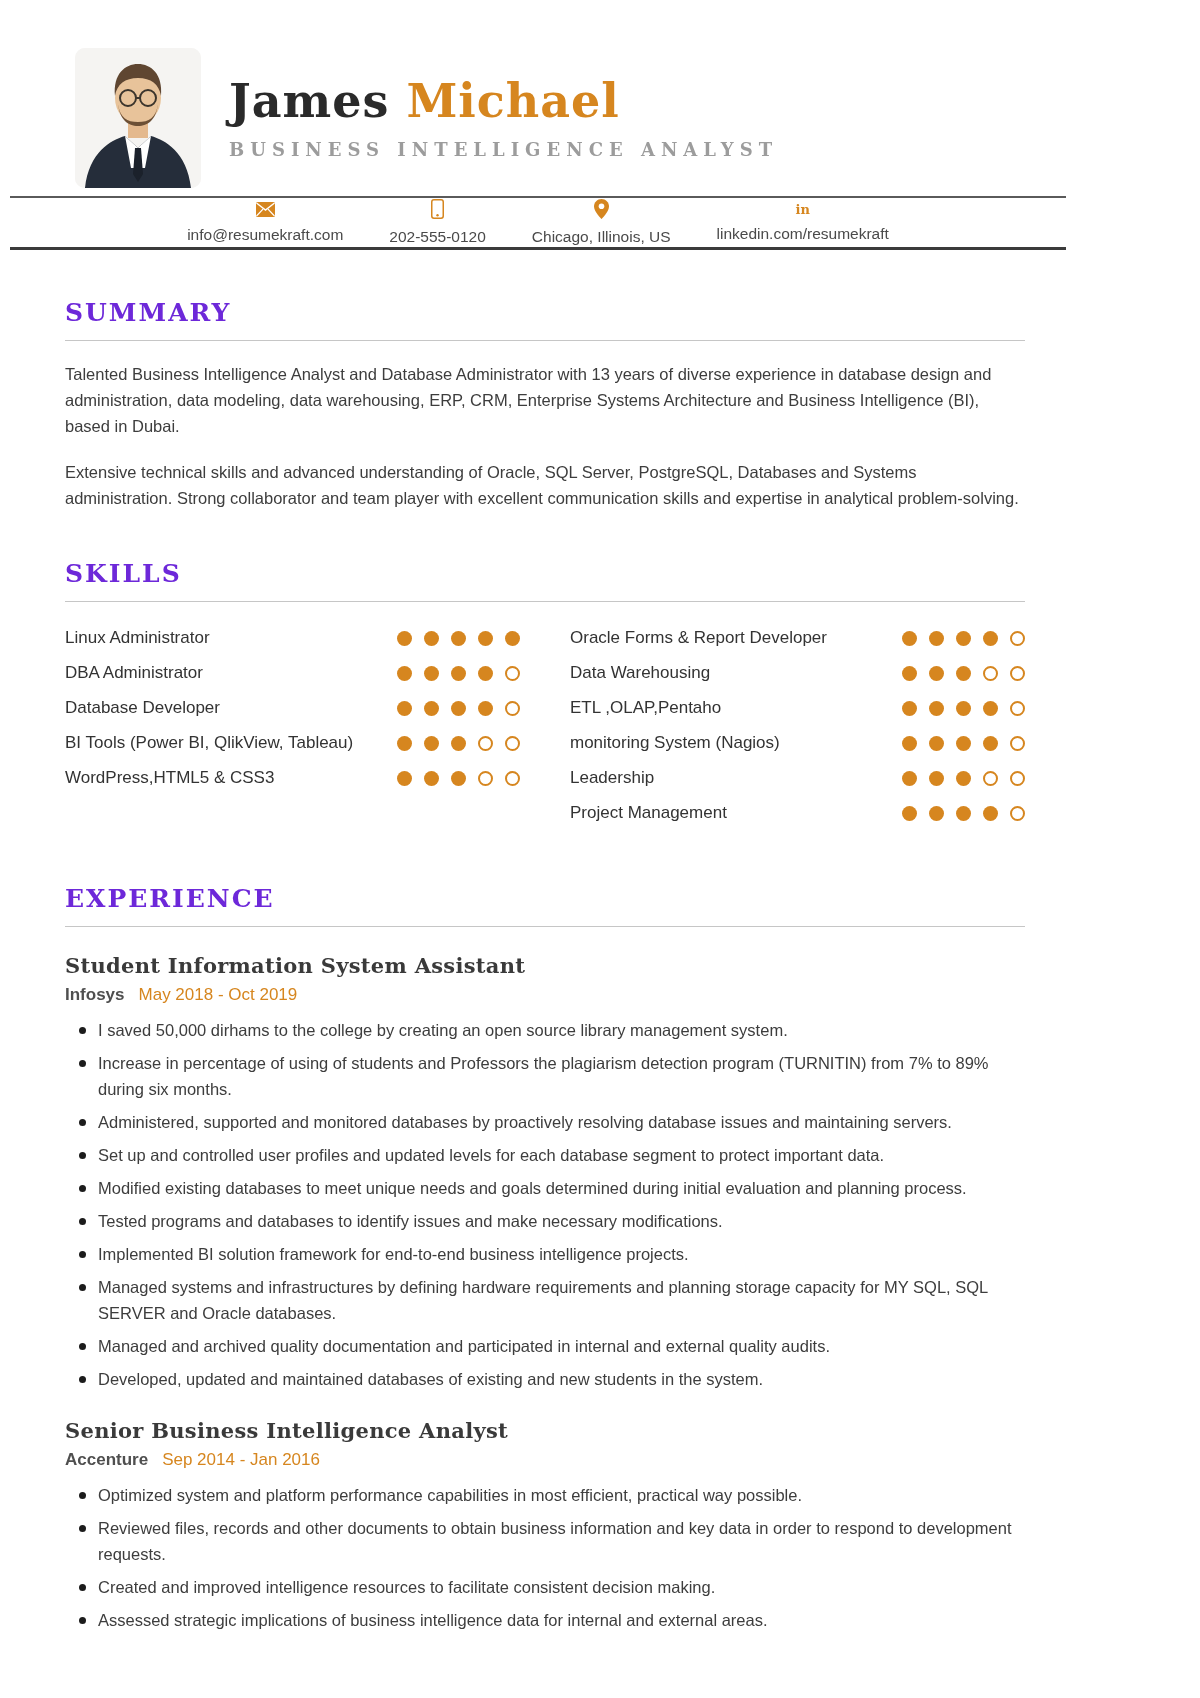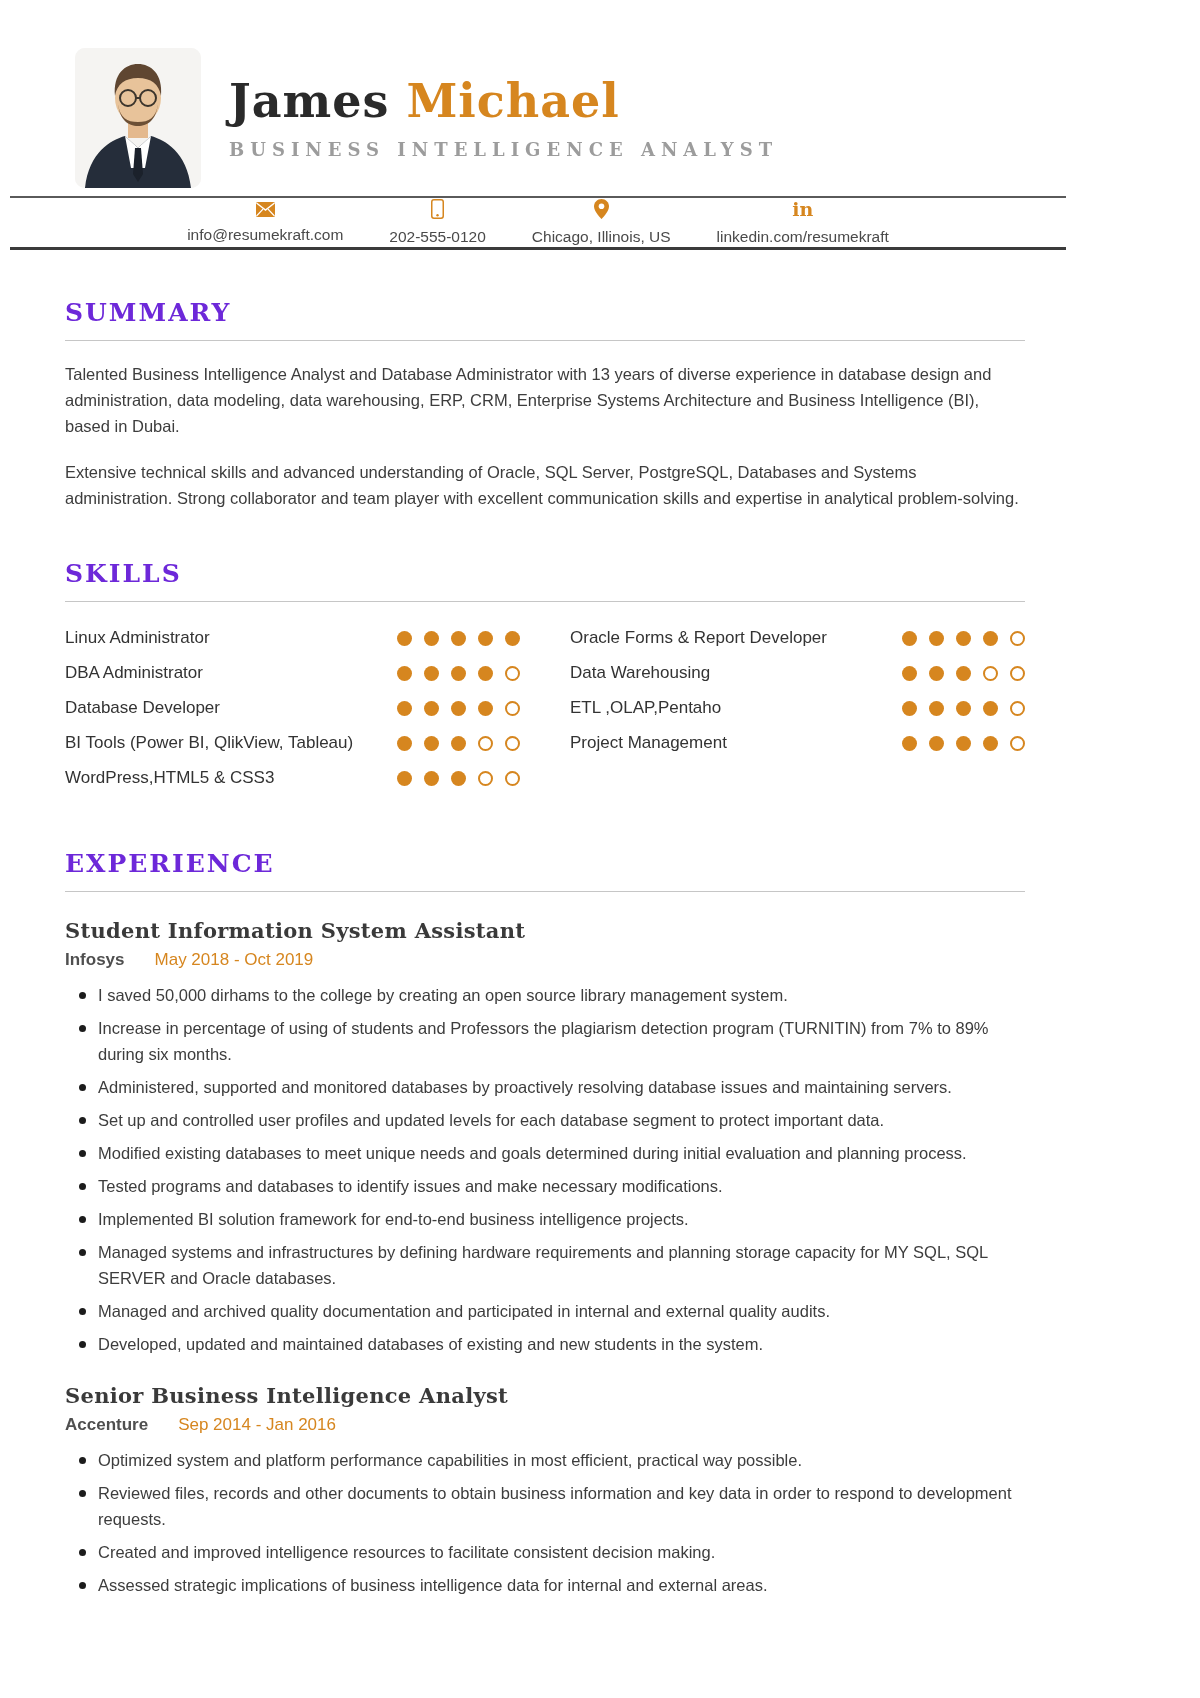--- a/index.html
+++ b/index.html
@@ -32,21 +32,21 @@
   .rule-thick { border:none; border-top:3px solid #3b3b3b; margin:0 10px; }
 
   
   .contact-bar {
     height:49px; display:flex; align-items:center; justify-content:center; gap:46px;
   }
   .contact-item { display:flex; align-items:center; gap:9px; font-size:15.5px; color:#4a4a4a;flex-direction:column; }
   .contact-item svg { display:block; }
   .li-icon {
     font-family:"DejaVu Serif", serif;
-    color:#d6861f; font-weight:bold; font-size:19px; line-height:1;
+    color:#d6861f; font-weight:bold; font-size:13px; line-height:1;
   }
 
   
   .content { width:960px; margin-left:65px; }
   .section { margin-top:48px; }
   .section-heading {
     font-family:"DejaVu Serif", serif; font-weight:bold;
     font-size:25px; letter-spacing:2px; color:#6d28d9;
     padding-bottom:13px; border-bottom:1px solid #c6c6c6;
   }
@@ -65,21 +65,21 @@
   .dot.empty  { background:#fff; border:2px solid #d6861f; }
 
   
   .job { margin-top:26px; }
   .job-title {
     font-family:"DejaVu Serif", serif; font-weight:bold;
     font-size:21px; color:#3a3a3a; letter-spacing:0.3px;
   }
   .job-meta { margin-top:7px; font-size:17px; }
   .company { font-weight:bold; color:#4f4f4f; margin-right:14px; }
-  .dates { color:#d6861f;margin-left:16px; }
+  .dates { color:#d6861f; }
   .bullets { list-style:none; margin-top:12px; }
   .bullets li {
     position:relative; padding-left:33px; font-size:16.5px;
     line-height:26px; margin-bottom:7px; color:#3d3d3d;
   }
   .bullets li::before {
     content:""; position:absolute; left:14px; top:10px;
     width:7px; height:7px; border-radius:50%; background:#1c1c1c;
   }
 </style>
@@ -240,20 +240,40 @@
                 <span class="dot empty"></span>
               </div>
             </div>
             <div class="skill-row">
               <div class="skill-name">ETL ,OLAP,Pentaho</div>
               <div class="dots">
                 <span class="dot filled"></span>
                 <span class="dot filled"></span>
                 <span class="dot filled"></span>
                 <span class="dot filled"></span>
+                <span class="dot empty"></span>
+              </div>
+            </div>
+            <div class="skill-row">
+              <div class="skill-name">monitoring System (Nagios)</div>
+              <div class="dots">
+                <span class="dot filled"></span>
+                <span class="dot filled"></span>
+                <span class="dot filled"></span>
+                <span class="dot filled"></span>
+                <span class="dot empty"></span>
+              </div>
+            </div>
+            <div class="skill-row">
+              <div class="skill-name">Leadership</div>
+              <div class="dots">
+                <span class="dot filled"></span>
+                <span class="dot filled"></span>
+                <span class="dot filled"></span>
+                <span class="dot empty"></span>
                 <span class="dot empty"></span>
               </div>
             </div>
             <div class="skill-row">
               <div class="skill-name">Project Management</div>
               <div class="dots">
                 <span class="dot filled"></span>
                 <span class="dot filled"></span>
                 <span class="dot filled"></span>
                 <span class="dot filled"></span>

